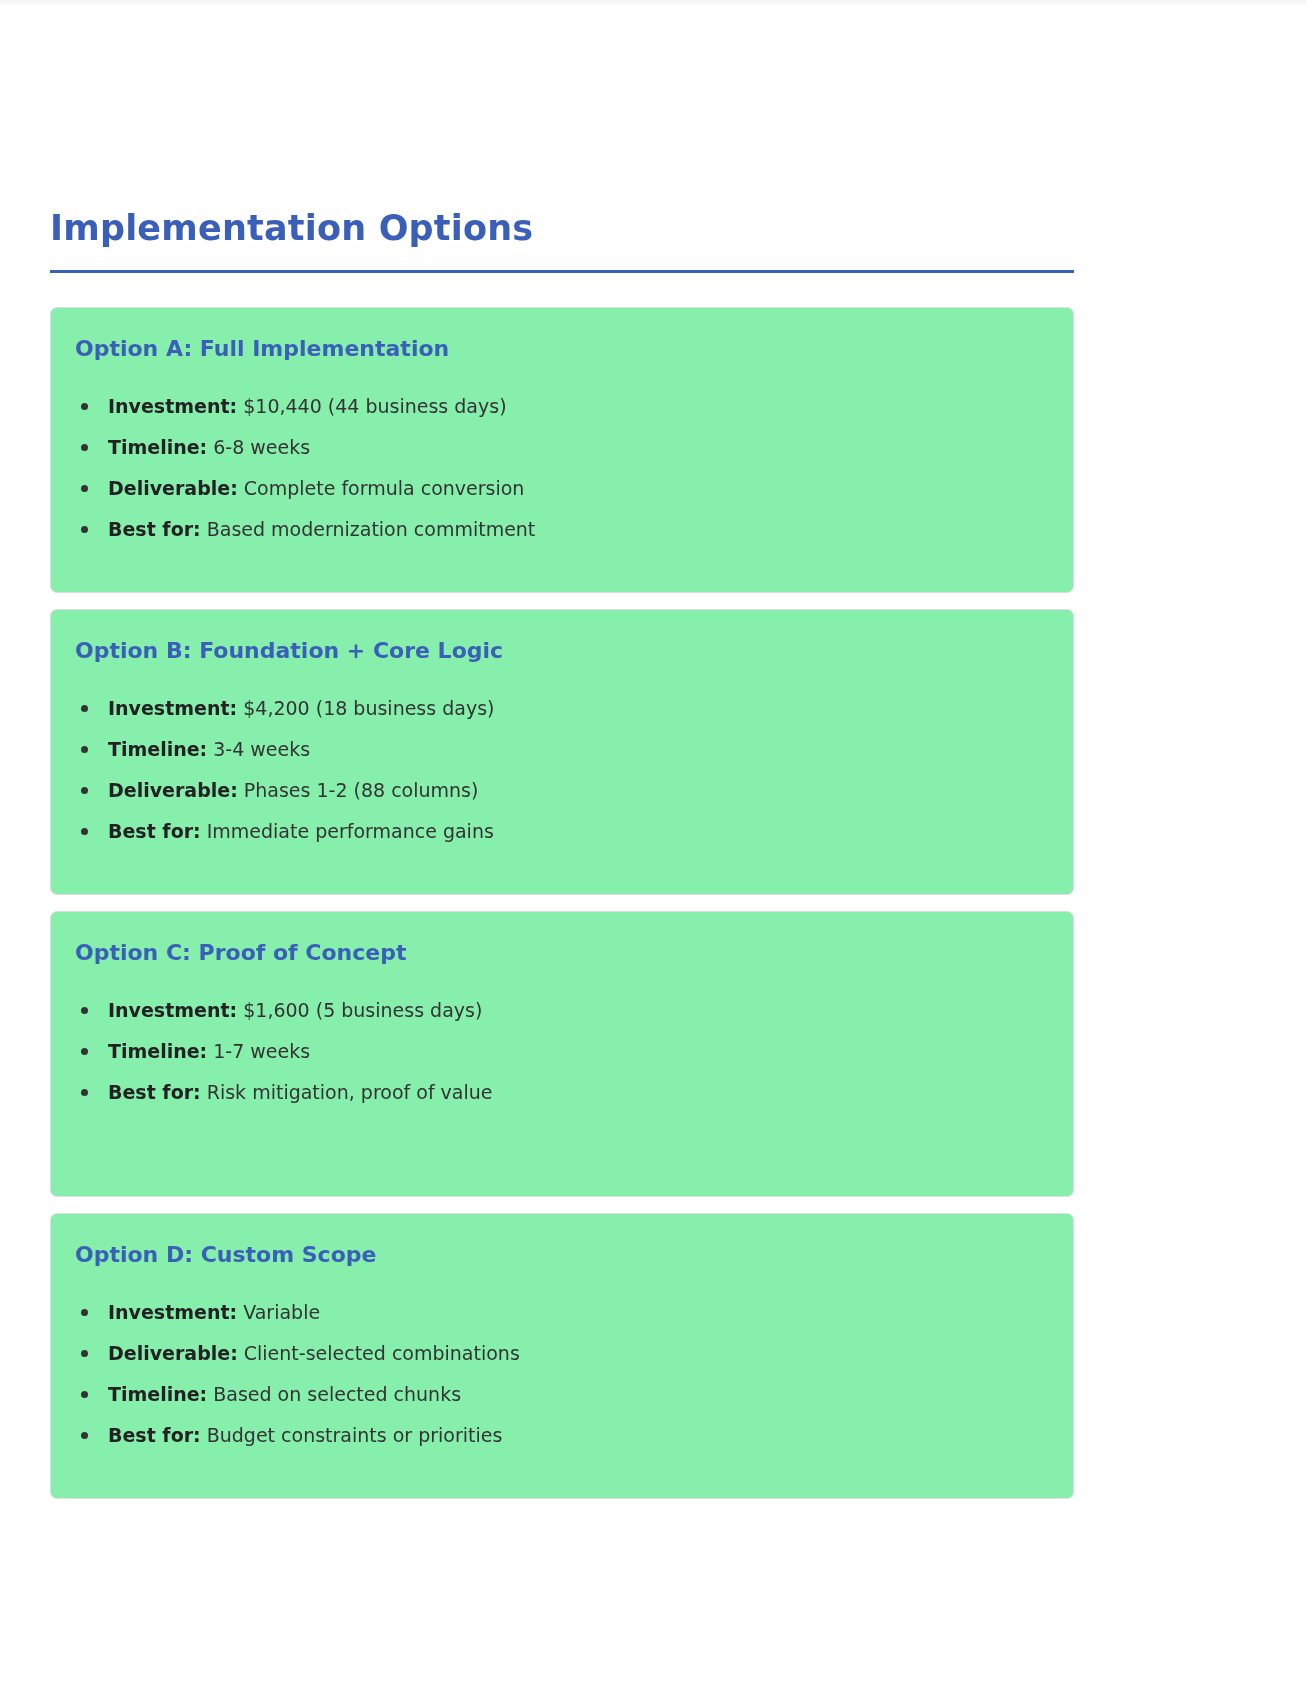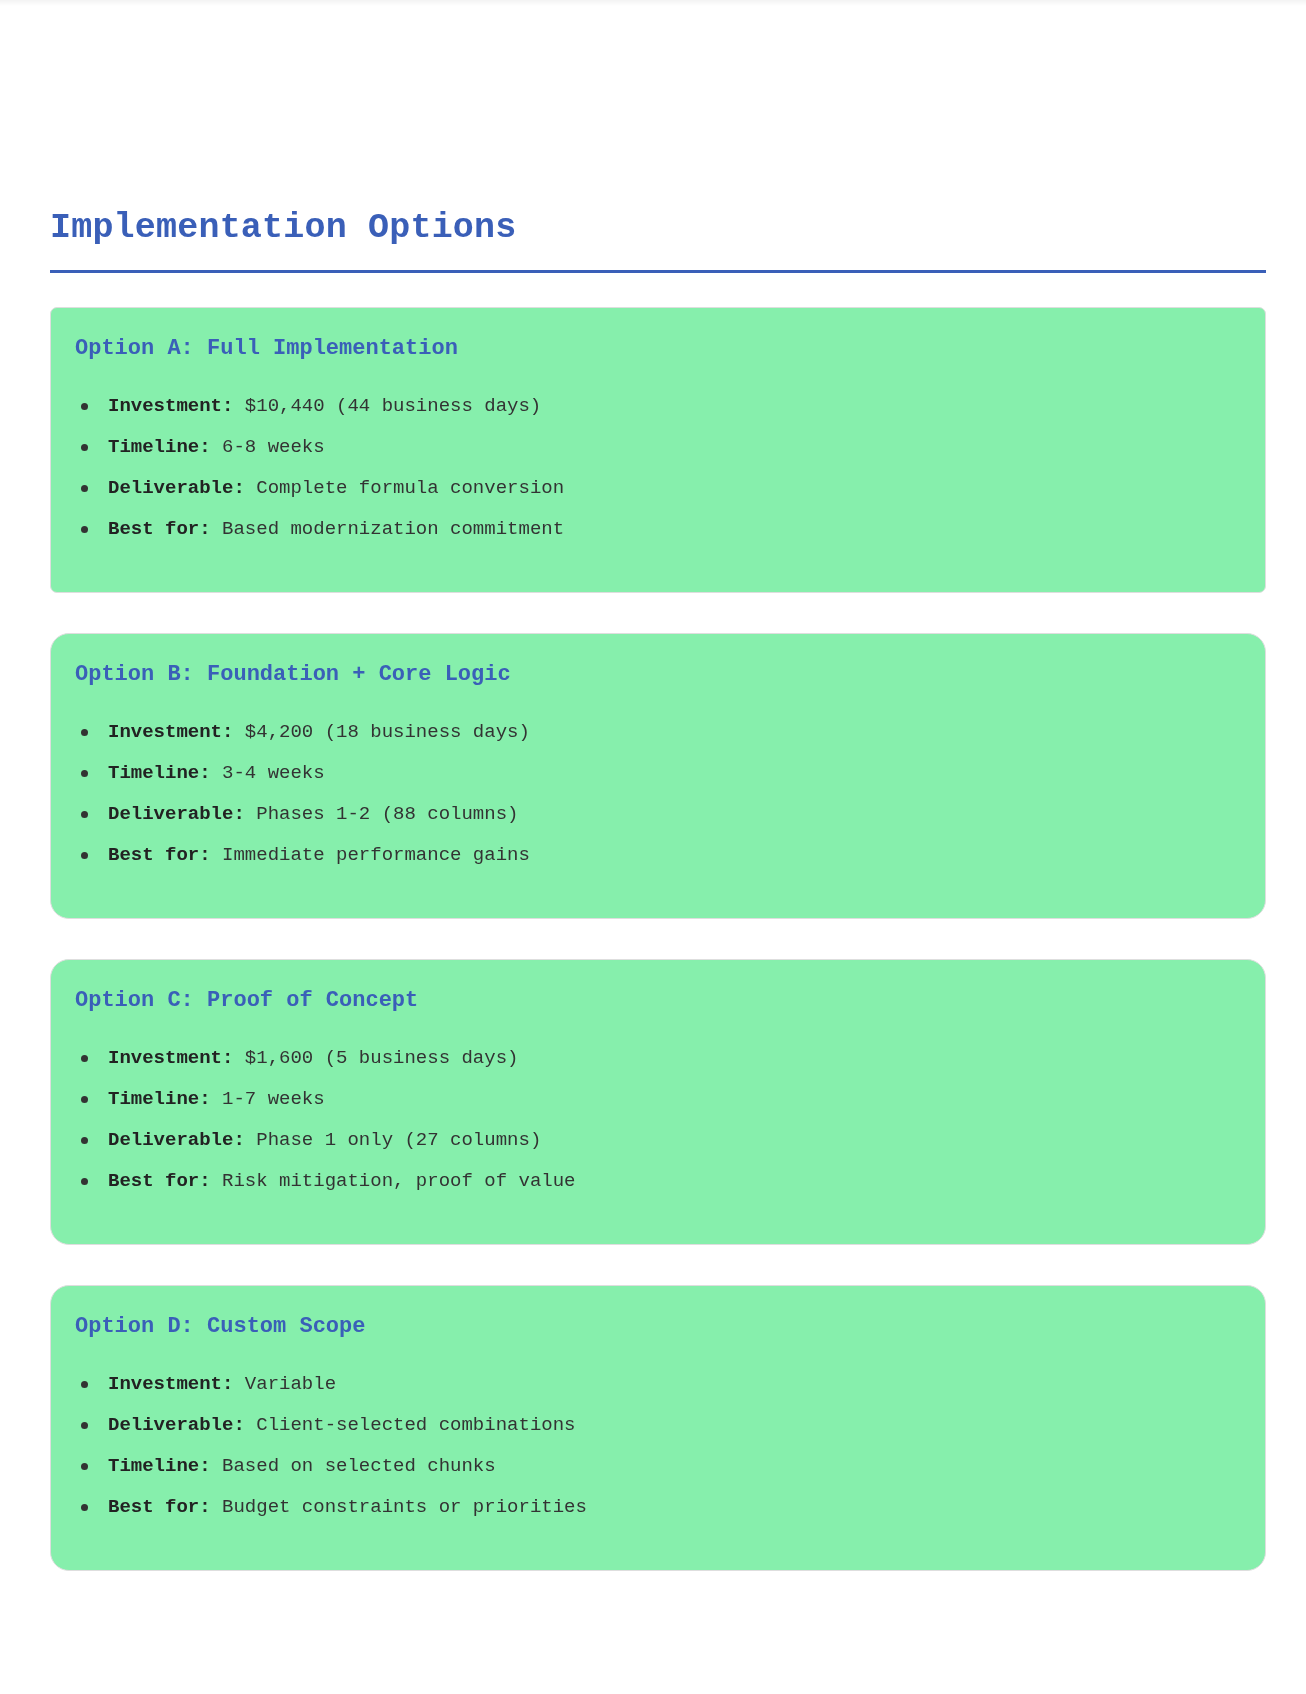--- a/index.html
+++ b/index.html
@@ -4,32 +4,32 @@
   <style>
     html, body { margin: 0; padding: 0; background: #ffffff; }
     body {
       width: 1306px; height: 1694px; position: relative; overflow: hidden;
       font-family: "DejaVu Sans", sans-serif; color: #333333;
     }
     .top-shade {
       position: absolute; left: 0; top: 0; width: 1306px; height: 6px;
       background: linear-gradient(#f3f3f3, #ffffff);
     }
-    .content { position: absolute; left: 50px; top: 200px; width: 1216px; font-family: Liberation Mono, monospace; }
+    .content { position: absolute; left: 50px; top: 200px; width: 1024px; }
     .page-title {
       margin: 0; font-size: 35px; font-weight: bold; color: #3a5fb8;
       padding-bottom: 14px; border-bottom: 3px solid #3a5fb8;
       letter-spacing: 0.2px; line-height: 56px;
     }
     .card {
       border: 1px solid #dedede; border-radius: 7px; background: #86efac;
       height: 286px; box-sizing: border-box; margin-top: 28px;
       padding: 26px 24px 0 24px;
     }
-    .card + .card { margin-top: 40px; border-radius: 19px; }
+    .card + .card { margin-top: 16px; }
     .cards .card:first-child { margin-top: 34px; }
     .card-title {
       margin: 0; font-size: 22px; font-weight: bold; color: #3a5fb8; line-height: 30px;
     }
     .card-list { list-style: none; margin: 22px 0 0 0; padding: 0; }
     .card-list li {
       position: relative; padding-left: 33px; font-size: 19px; line-height: 41px;
       color: #333333; white-space: nowrap;
     }
     .bullet {
@@ -66,21 +66,20 @@
         <li><span class="bullet"></span><span class="label">Deliverable:</span> <span>Phases 1-2 (88 columns)</span></li>
         <li><span class="bullet"></span><span class="label">Best for:</span> <span>Immediate performance gains</span></li>
       </ul>
     </div>
 
     <div class="card">
       <h3 class="card-title">Option C: Proof of Concept</h3>
       <ul class="card-list">
         <li><span class="bullet"></span><span class="label">Investment:</span> <span>$1,600 (5 business days)</span></li>
         <li><span class="bullet"></span><span class="label">Timeline:</span> <span>1-7 weeks</span></li>
-        <li><span class="bullet"></span><span class="label">Deliverable:</span> <span>Phase 1 only (27 columns)</span></li>
         <li><span class="bullet"></span><span class="label">Best for:</span> <span>Risk mitigation, proof of value</span></li>
       </ul>
     </div>
 
     <div class="card">
       <h3 class="card-title">Option D: Custom Scope</h3>
       <ul class="card-list">
         <li><span class="bullet"></span><span class="label">Investment:</span> <span>Variable</span></li>
         <li><span class="bullet"></span><span class="label">Deliverable:</span> <span>Client-selected combinations</span></li>
         <li><span class="bullet"></span><span class="label">Timeline:</span> <span>Based on selected chunks</span></li>

